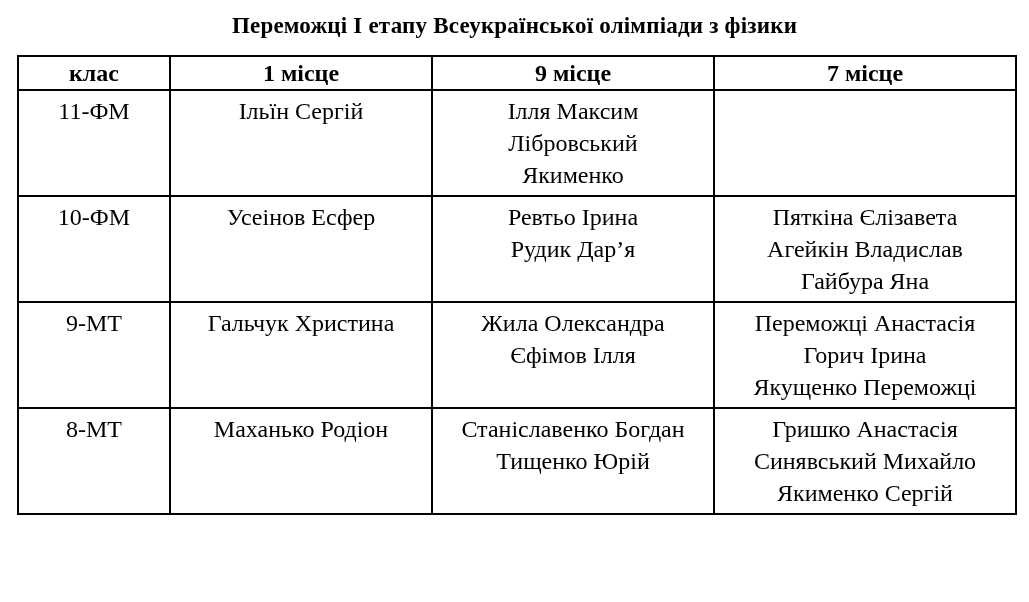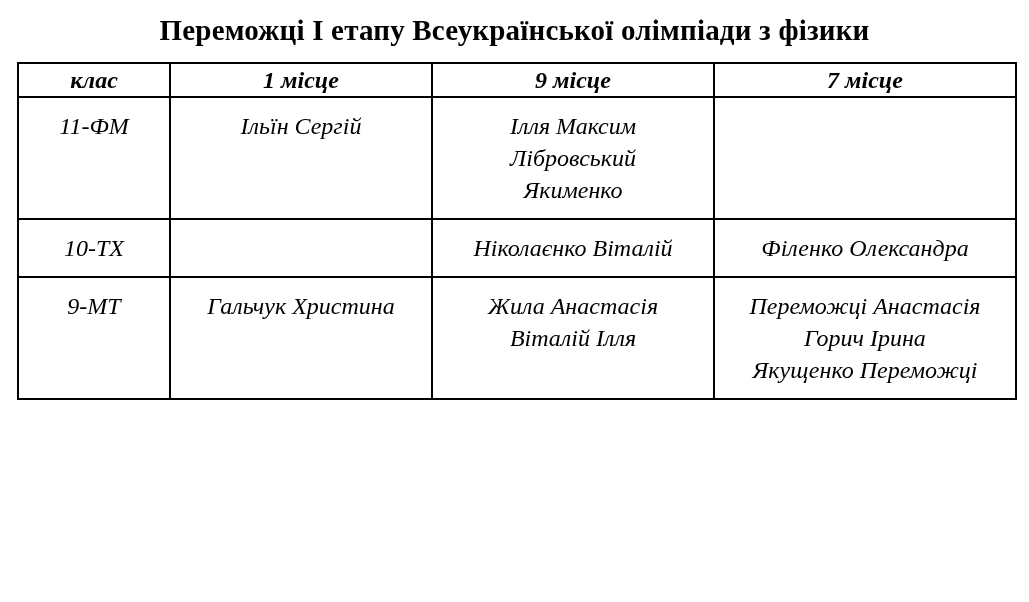--- a/index.html
+++ b/index.html
@@ -10,38 +10,37 @@
   body {
     width: 1029px;
     height: 602px;
     overflow: hidden;
     color: #000000;
     font-family: "Liberation Serif", serif;
   }
   .doc-title {
     margin: 12px 0 0 0;
     text-align: center;
-    font-size: 29px;
+    font-size: 23px;
     font-weight: bold;
     line-height: 1.25;
     letter-spacing: 0.2px;
   }
   table.winners {
     border-collapse: collapse;
     table-layout: fixed;
     width: 998px;
     margin: 14px 0 0 17px;
-    font-style: italic;
   }
   table.winners th,
   table.winners td {
     border: 2px solid #000000;
     text-align: center;
     vertical-align: top;
-    padding: 12px 4px;
+    padding: 4px 4px;
     font-size: 24px;
     line-height: 32px;
     overflow: hidden;
   }
   table.winners th {
     font-weight: bold;
     height: 31px;
     vertical-align: middle;
     padding: 0 4px;
   }
@@ -79,41 +78,63 @@
         </td>
         <td>
           <div class="cell-line">Ілля Максим</div>
           <div class="cell-line">Лібровський</div>
           <div class="cell-line">Якименко</div>
         </td>
         <td></td>
       </tr>
       <tr>
         <td>
-          <div class="cell-line">10-ТХ</div>
-        </td>
-        <td></td>
-        <td>
-          <div class="cell-line">Ніколаєнко Віталій</div>
+          <div class="cell-line">10-ФМ</div>
         </td>
         <td>
-          <div class="cell-line">Філенко Олександра</div>
+          <div class="cell-line">Усеінов Есфер</div>
+        </td>
+        <td>
+          <div class="cell-line">Ревтьо Ірина</div>
+          <div class="cell-line">Рудик Дар’я</div>
+        </td>
+        <td>
+          <div class="cell-line">Пяткіна Єлізавета</div>
+          <div class="cell-line">Агейкін Владислав</div>
+          <div class="cell-line">Гайбура Яна</div>
         </td>
       </tr>
       <tr>
         <td>
           <div class="cell-line">9-МТ</div>
         </td>
         <td>
           <div class="cell-line">Гальчук Христина</div>
         </td>
         <td>
-          <div class="cell-line">Жила Анастасія</div>
-          <div class="cell-line">Віталій Ілля</div>
+          <div class="cell-line">Жила Олександра</div>
+          <div class="cell-line">Єфімов Ілля</div>
         </td>
         <td>
           <div class="cell-line">Переможці Анастасія</div>
           <div class="cell-line">Горич Ірина</div>
           <div class="cell-line">Якущенко Переможці</div>
         </td>
       </tr>
+      <tr>
+        <td>
+          <div class="cell-line">8-МТ</div>
+        </td>
+        <td>
+          <div class="cell-line">Маханько Родіон</div>
+        </td>
+        <td>
+          <div class="cell-line">Станіславенко Богдан</div>
+          <div class="cell-line">Тищенко Юрій</div>
+        </td>
+        <td>
+          <div class="cell-line">Гришко Анастасія</div>
+          <div class="cell-line">Синявський Михайло</div>
+          <div class="cell-line">Якименко Сергій</div>
+        </td>
+      </tr>
     </tbody>
 </table>
 
 </body></html>

